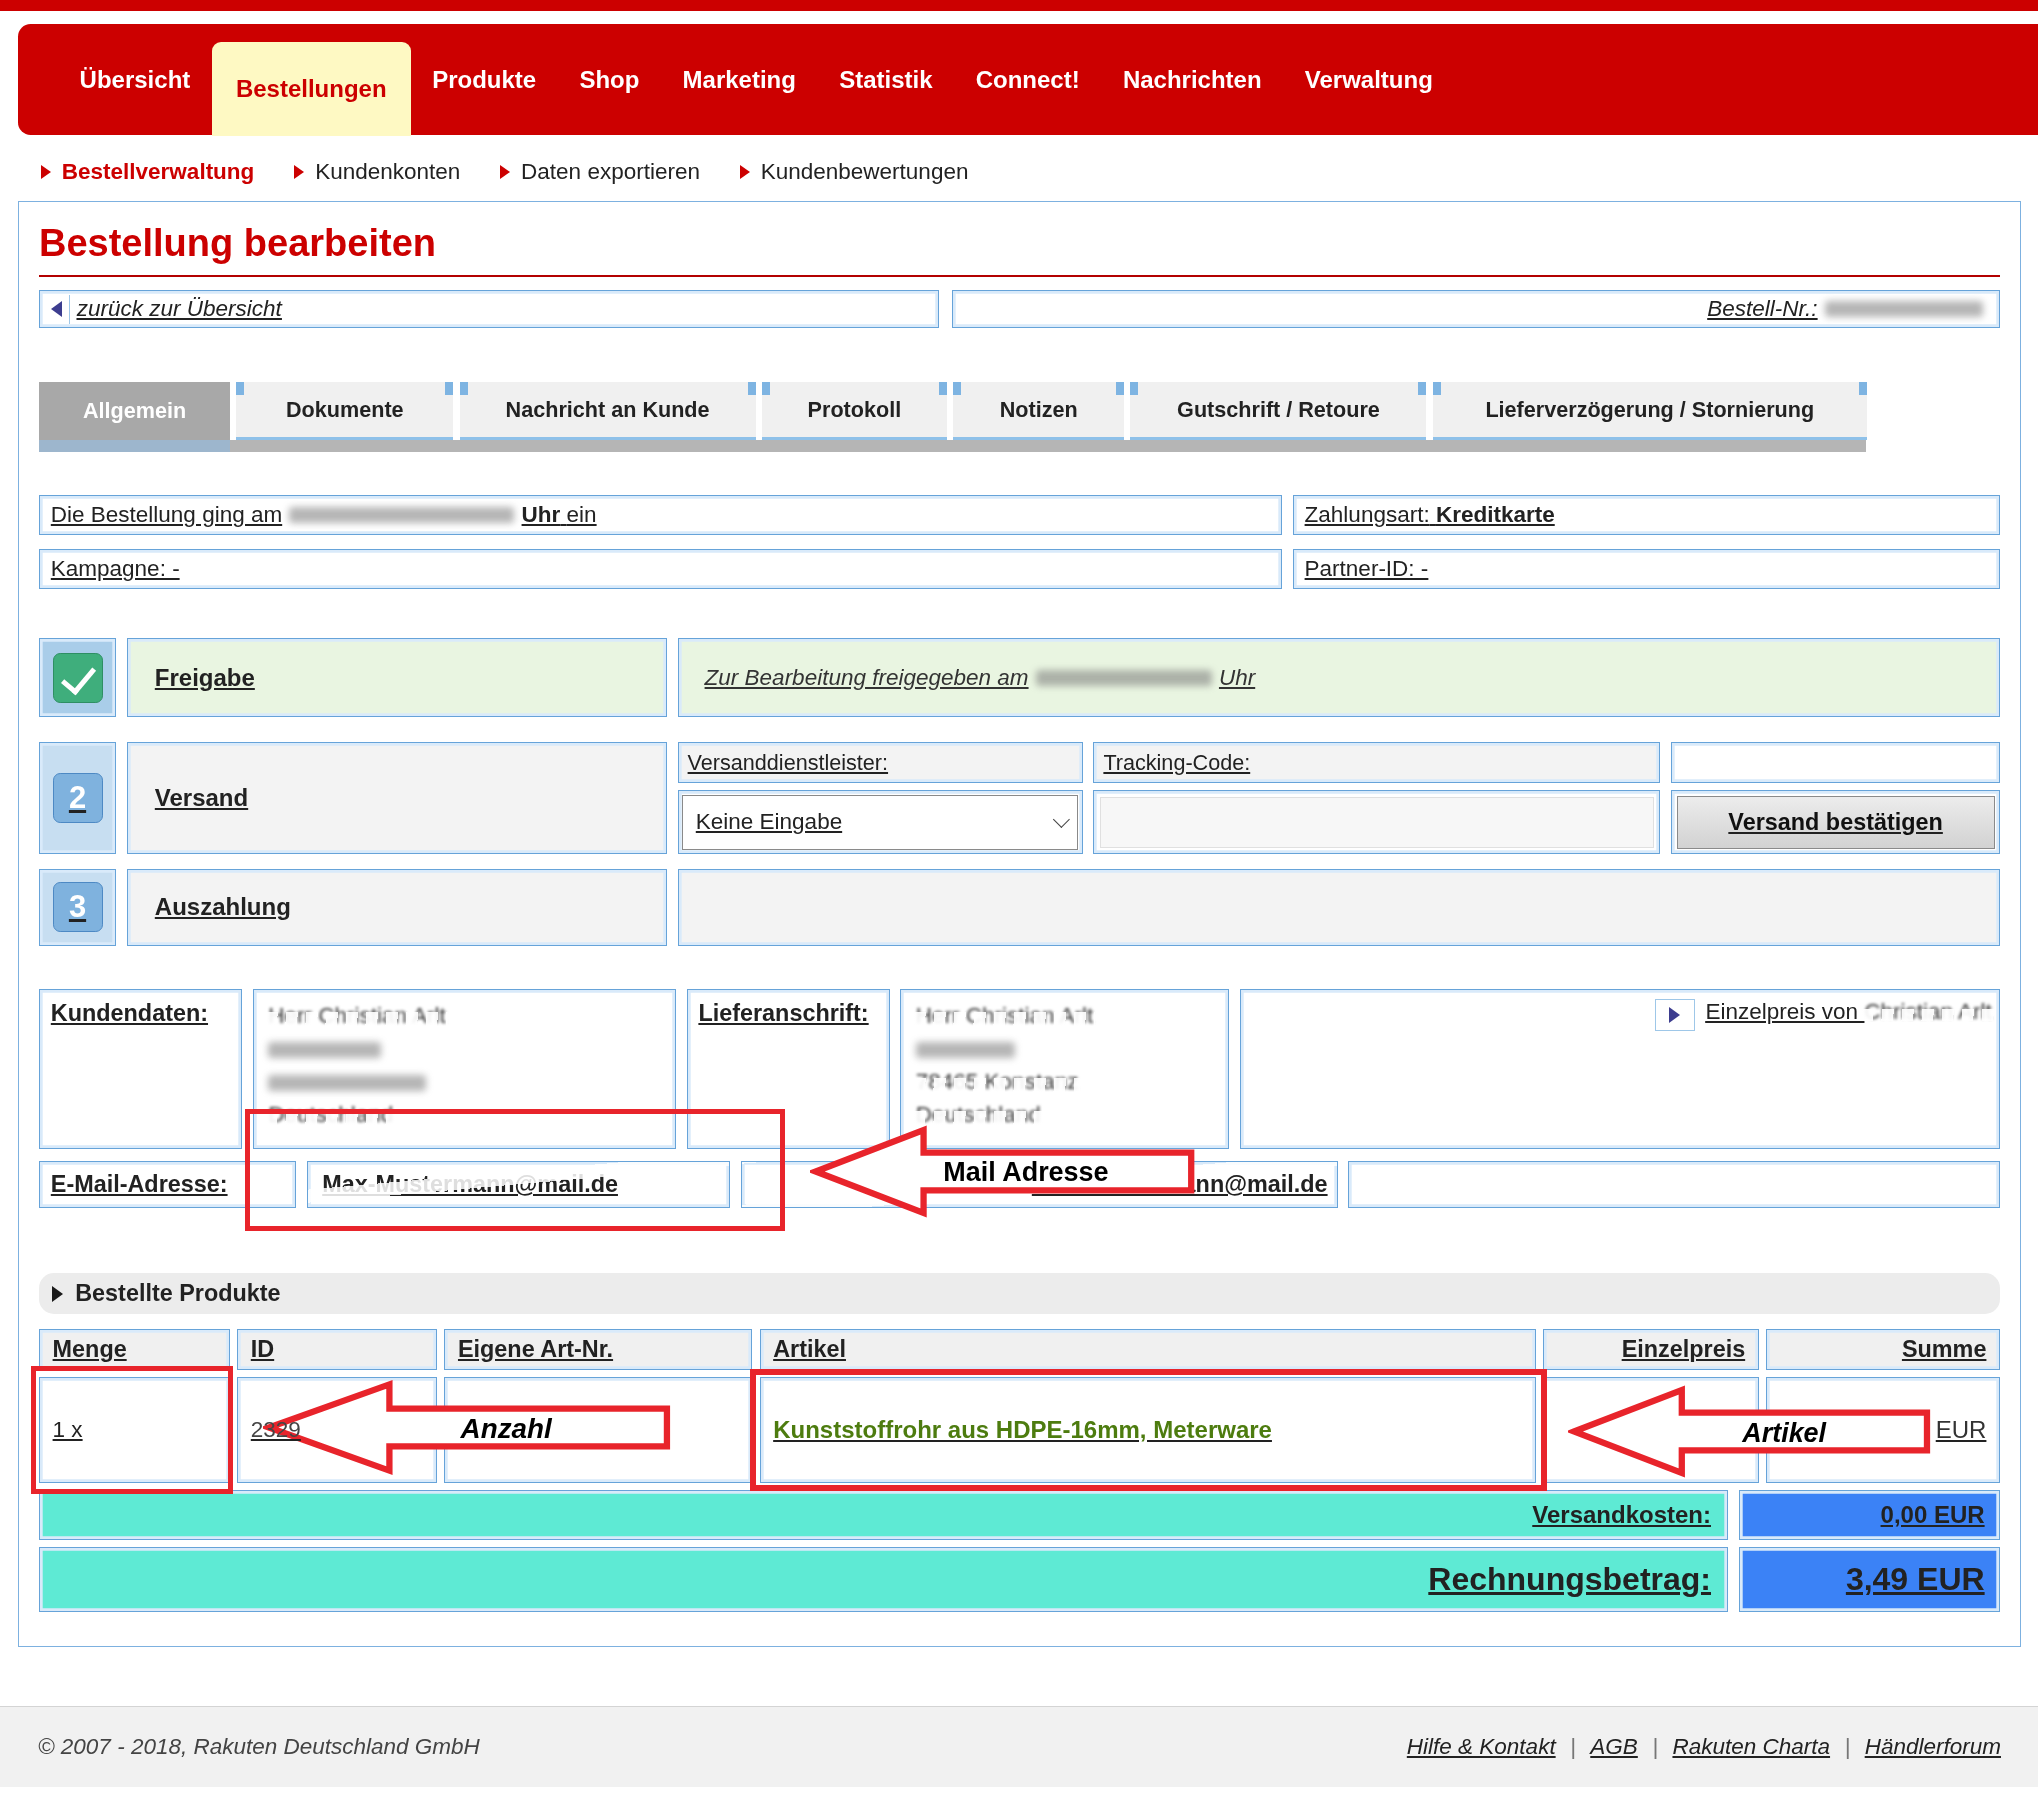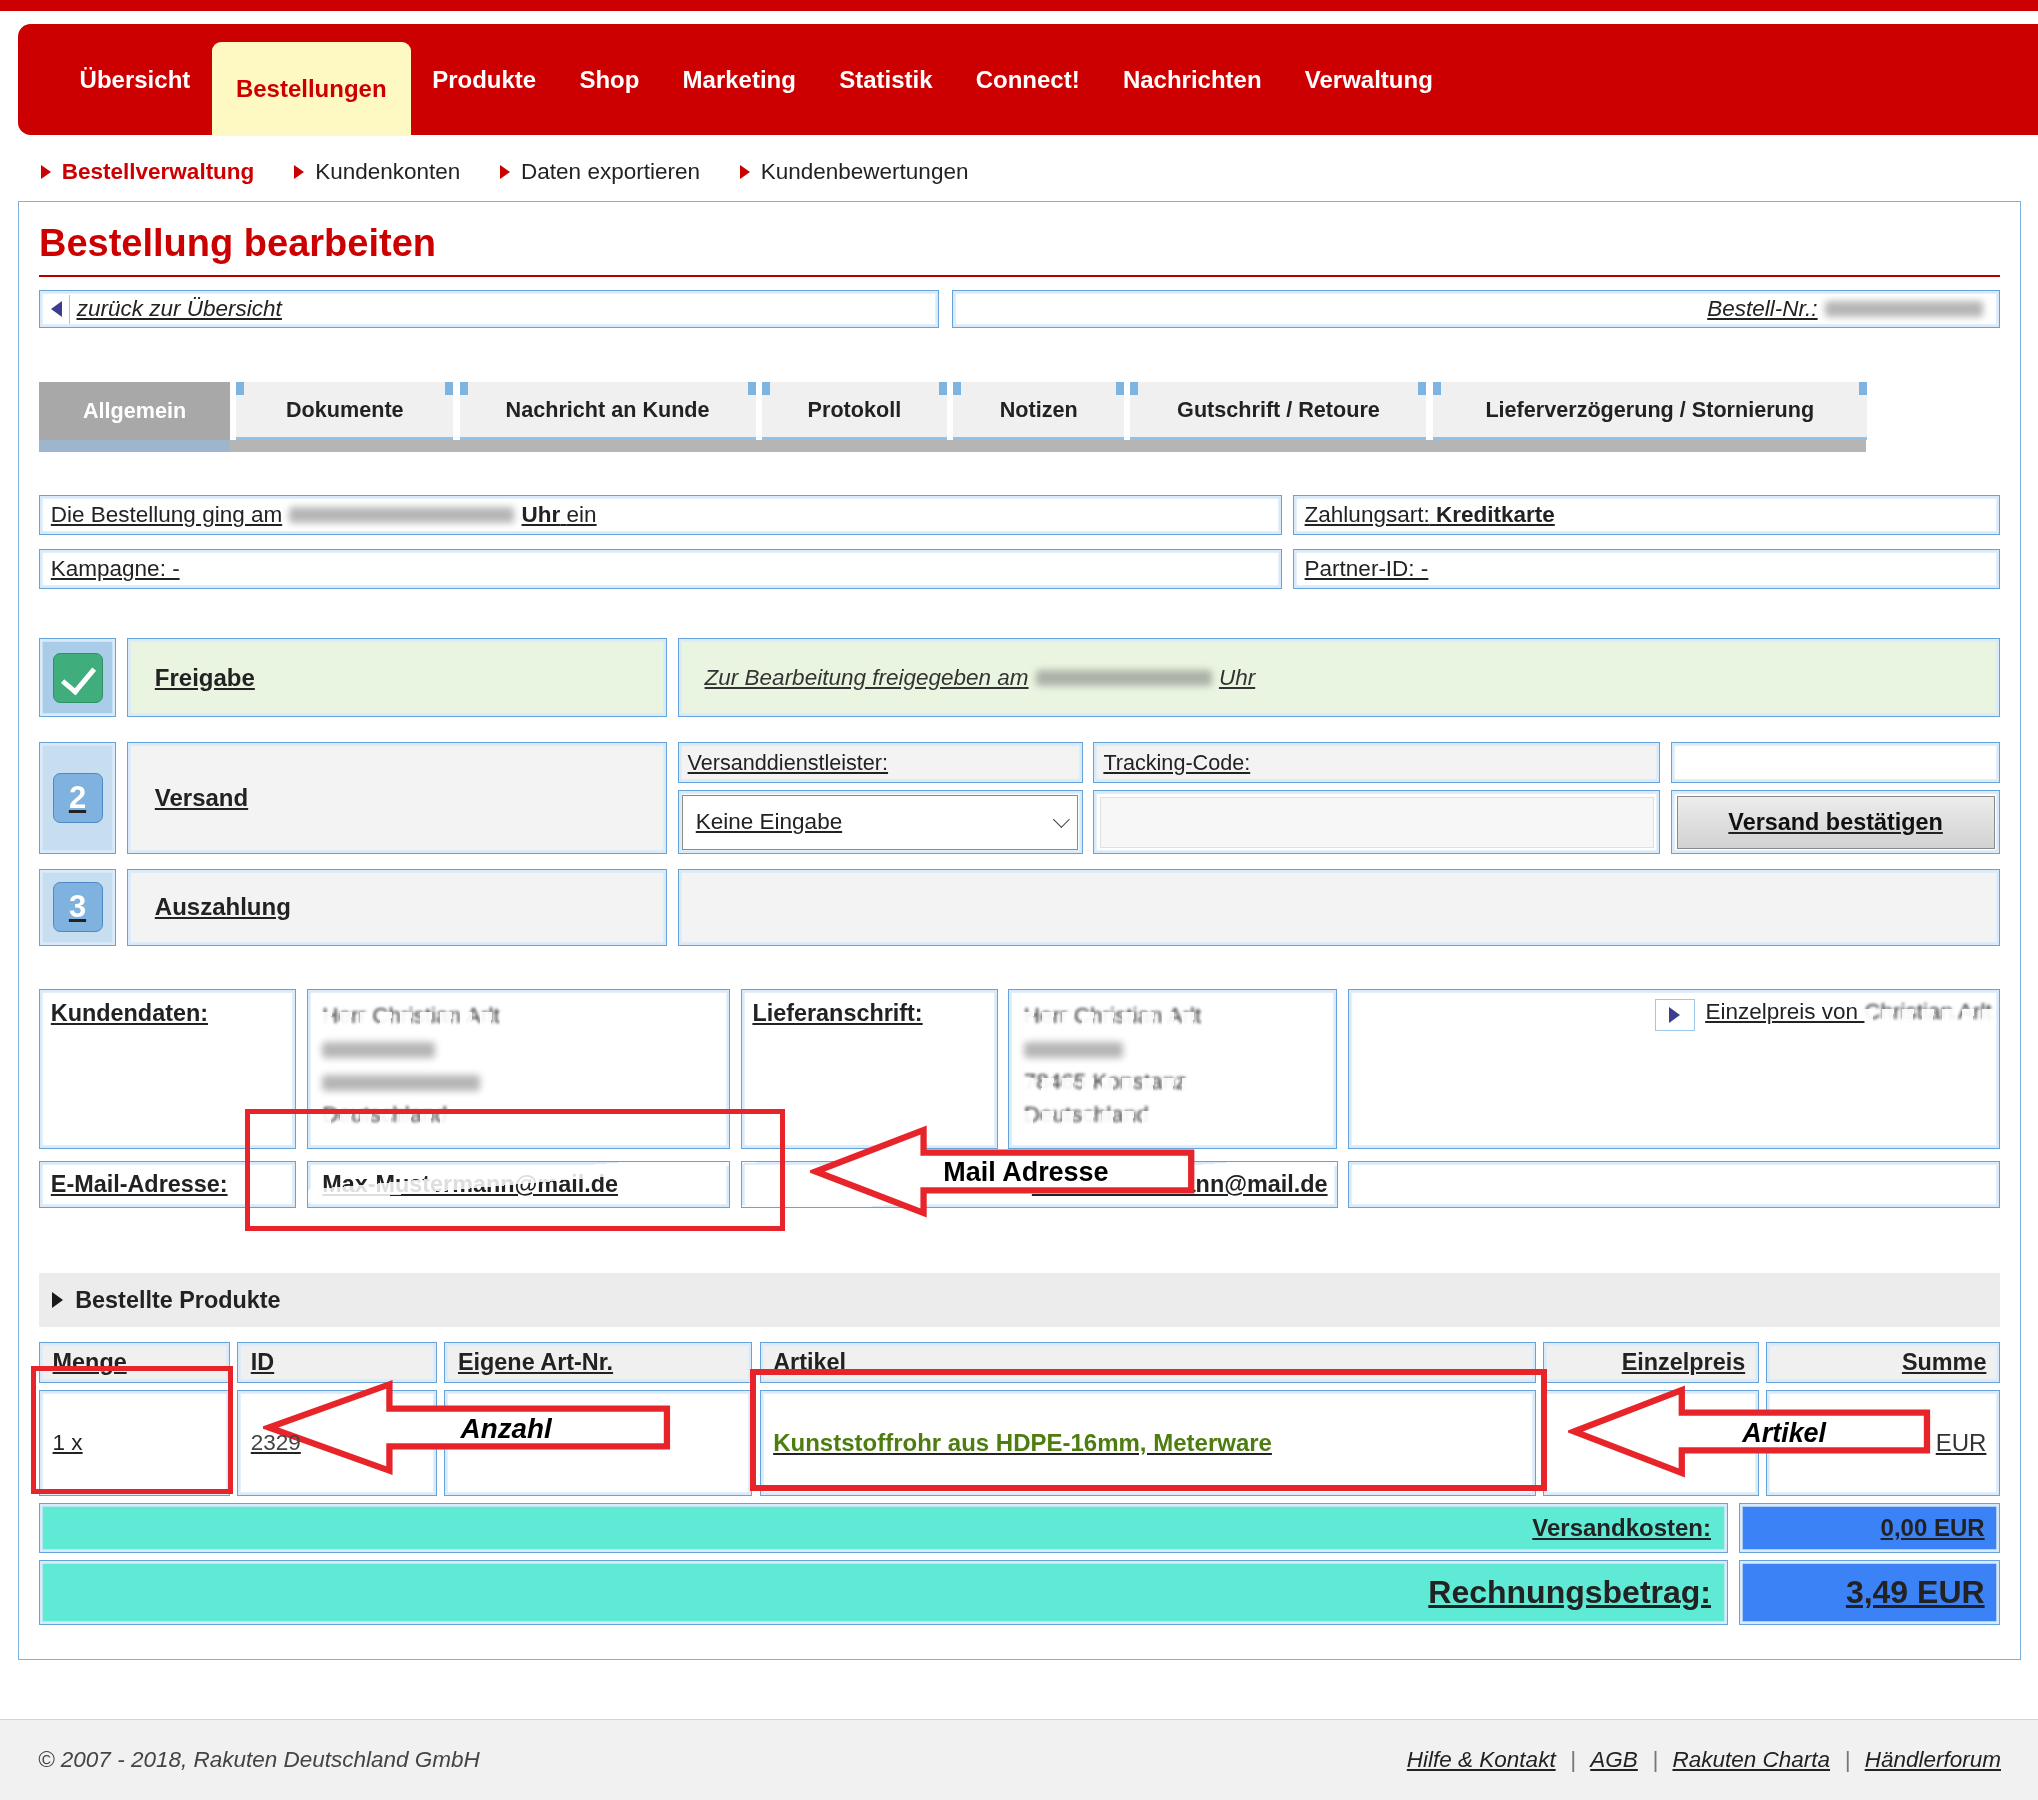--- a/index.html
+++ b/index.html
@@ -80,35 +80,35 @@
   .vr-label { display:flex; align-items:center; padding-left:9px; font-size:21.6px; background:#f3f3f3; }
   .select { margin:3.6px; flex:1; border:1.8px solid #8a8a8a; background:#fff; display:flex; align-items:center; justify-content:space-between; padding:0 12.6px; font-size:22.5px; cursor:pointer; }
   .select .chev { width:11.7px; height:11.7px; border-right:1.8px solid #444; border-bottom:1.8px solid #444; transform:rotate(45deg) translateY(-3.6px); }
   .input-inner { margin:5.4px; flex:1; height:calc(100% - 10.8px); background:#f7f7f7; border:0.9px solid #e0e0e0; }
   .btn { margin:4.5px; flex:1; background:linear-gradient(#ececec,#d2d2d2); border:1.8px solid #8a8a8a; font-size:23.4px; font-weight:bold; color:#111; display:flex; align-items:center; justify-content:center; cursor:pointer; }
   .row-auszahlung { margin-top:14.4px; height:77px; }
   .row-auszahlung .cell-icon { background:#c7def1; }
   .row-auszahlung .cell-label, .row-auszahlung .cell-rest { background:#f3f3f3; }
   
   .kunden-row { margin-top:43px; display:flex; gap:10.8px; height:160px; }
-  .k-label { width:257px; padding:10.8px 0 0 10.8px; font-weight:bold; font-size:23.4px; }
+  .k-label { width:203px; padding:10.8px 0 0 10.8px; font-weight:bold; font-size:23.4px; }
   .k-addr { padding:9px 0 0 14.4px; font-size:22.5px; line-height:33px; }
   .k-addr.a1 { width:423px; } .k-addr.a2 { width:329px; }
   .k-right { flex:1; display:flex; justify-content:flex-end; align-items:flex-start; gap:10.8px; padding:9px 7.2px 0 0; }
   .acct-arrow-box { width:40px; height:32px; border:1.8px solid #9ec7e8; display:flex; align-items:center; justify-content:center; cursor:pointer; }
   .acct-arrow-box .tri { width:0; height:0; border-left:11.7px solid #3d3d8f; border-top:8px solid transparent; border-bottom:8px solid transparent; }
   .acct-link { font-size:22.5px; text-decoration:underline; color:#222; white-space:nowrap; cursor:pointer; }
   .email-row { margin-top:12.6px; display:flex; gap:10.8px; height:47px; }
   .e-label { width:257px; display:flex; align-items:center; padding-left:10.8px; font-weight:bold; font-size:23.4px; }
   .e-box1 { width:423px; display:flex; align-items:center; padding-left:14.4px; font-weight:bold; font-size:23.4px; position:relative; }
   .e-box2 { width:597px; display:flex; align-items:center; justify-content:flex-end; padding-right:9px; font-weight:bold; font-size:23.4px; position:relative; }
   .e-box3 { flex:1; }
   .streaked::before { content:""; position:absolute; inset:0; background:repeating-linear-gradient(-5deg, transparent 0 41px, rgba(255,255,255,.85) 41px 54px); pointer-events:none; }
   
-  .prod-head { margin-top:65px; height:54px; background:#ececec; display:flex; align-items:center; gap:12.6px; padding-left:12.6px; font-weight:bold; font-size:23.4px; }
+  .prod-head { margin-top:65px; height:41px; background:#ececec; display:flex; align-items:center; gap:12.6px; padding-left:12.6px; font-weight:bold; font-size:23.4px;border-radius:15px; }
   .prod-head .tri { width:0; height:0; border-left:11.7px solid #1a1a1a; border-top:8px solid transparent; border-bottom:8px solid transparent; }
   .ptable-head, .ptable-row { display:flex; gap:7.2px; }
   .ptable-head { margin-top:14.4px; height:41px; }
   .ptable-head .pc { background:#f0f0f0; font-weight:bold; font-size:23.4px; display:flex; align-items:center; padding:0 12.6px; }
   .ptable-row { margin-top:7.2px; height:106px; }
   .ptable-row .pc { background:#fff; font-size:22.5px; display:flex; align-items:center; padding:0 12.6px; }
   .pc.c-menge { width:191px; } .pc.c-id { width:200px; } .pc.c-art { width:308px; }
   .pc.c-artikel { width:776px; } .pc.c-einzel { width:216px; justify-content:flex-end; }
   .pc.c-summe { flex:1; justify-content:flex-end; }
   .id-part { position:relative; z-index:70; color:#444; }

